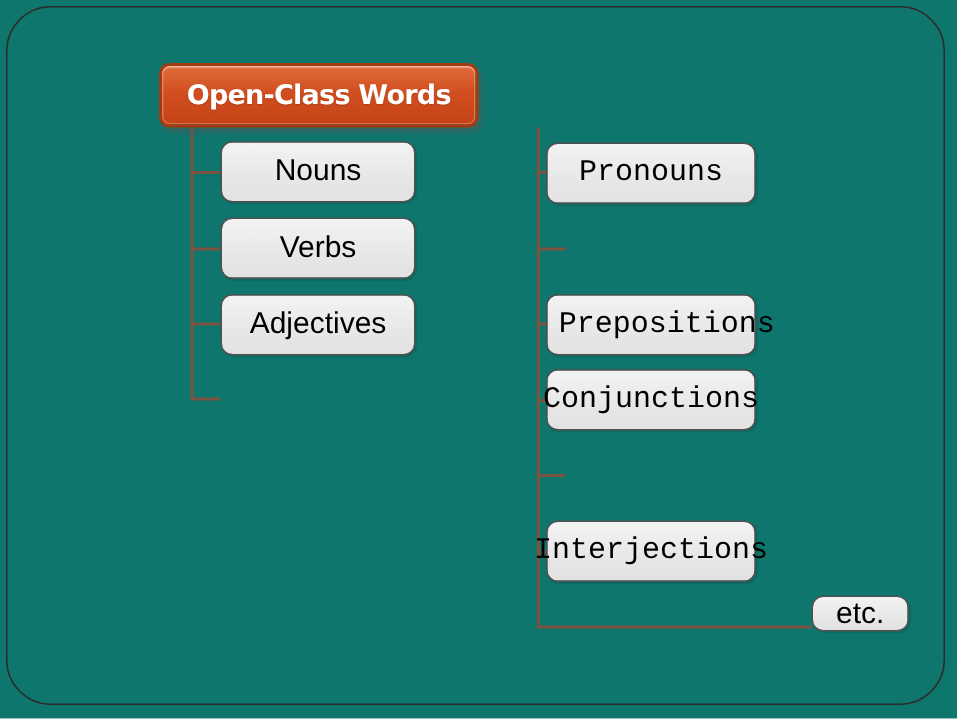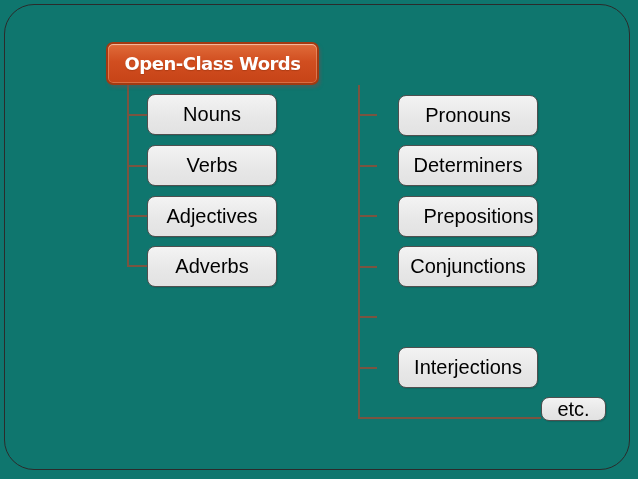--- a/index.html
+++ b/index.html
@@ -59,21 +59,21 @@
     color: #000000;
     font-size: 20px;
     display: flex;
     align-items: center;
     justify-content: center;
     text-align: center;
     white-space: pre-line;
     line-height: 1.05;
   }
   .col-left  { left: 147px; width: 130px; }
-  .col-right { left: 398px; width: 140px; }
+  .col-right { left: 364px; width: 140px; font-family: Liberation Mono, monospace; }
   .node-small { font-size: 16px; }
   .node-etc { left: 541px; top: 397px; width: 65px; height: 24px; }
   .line {
     position: absolute;
     background: #7a5440;
   }
 </style>
 </head>
 <body>
 
@@ -94,22 +94,20 @@
   <div class="line" style="left:358px; top:266px; width:19px; height:2px;"></div>
   <div class="line" style="left:358px; top:316px; width:19px; height:2px;"></div>
   <div class="line" style="left:358px; top:367px; width:19px; height:2px;"></div>
   <div class="line" style="left:358px; top:417px; width:183px; height:2px;"></div>
 
   <div class="header header-open">Open-Class Words</div>
 
   <div class="node col-left" style="top:94px;">Nouns</div>
   <div class="node col-left" style="top:145px;">Verbs</div>
   <div class="node col-left" style="top:196px;">Adjectives</div>
-  <div class="node col-left" style="top:246px;">Adverbs</div>
 
   <div class="node col-right" style="top:95px;">Pronouns</div>
-  <div class="node col-right" style="top:145px;">Determiners</div>
   <div class="node col-right" style="top:196px;padding-left:21px;">Prepositions</div>
   <div class="node col-right" style="top:246px;">Conjunctions</div>
   <div class="node col-right" style="top:347px;">Interjections</div>
   <div class="node node-etc">etc.</div>
 
 </div>
 
 </body></html>

